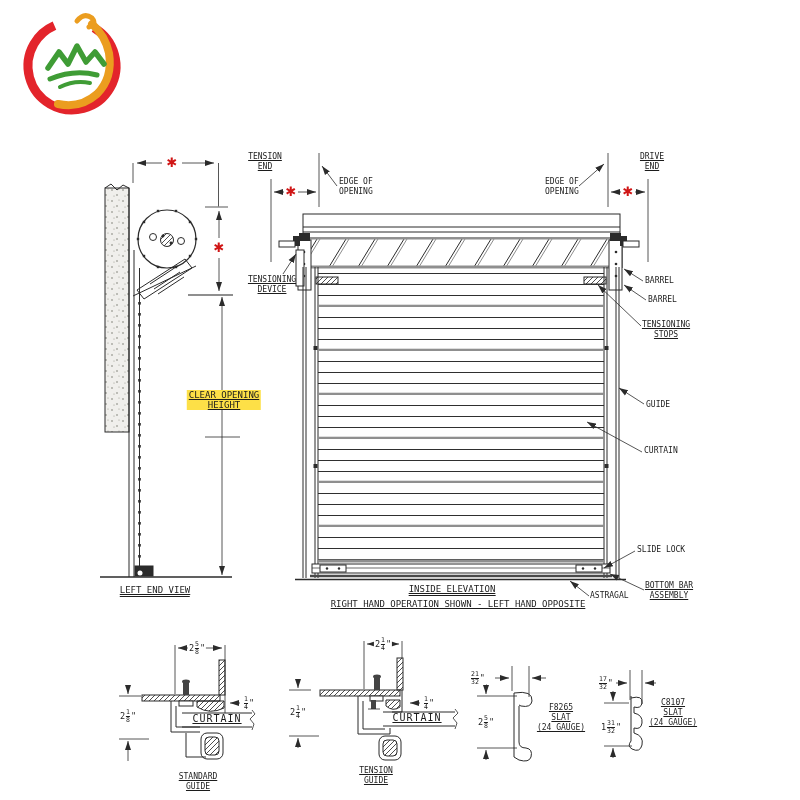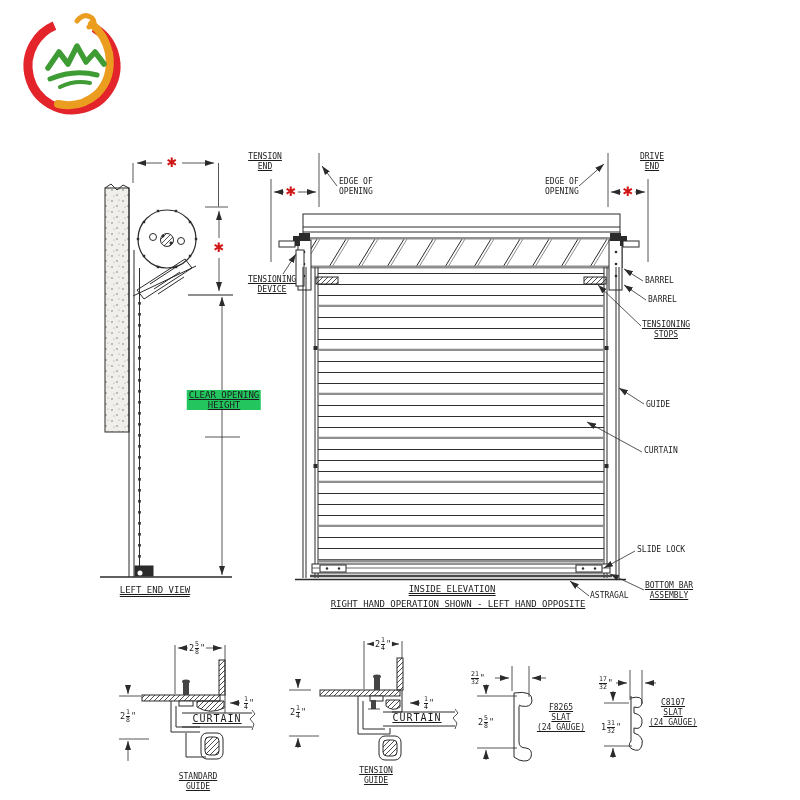--- a/index.html
+++ b/index.html
@@ -3,21 +3,21 @@
 <meta charset="utf-8">
 <style>
   html,body{margin:0;padding:0;background:#fff;}
   #page{position:relative;width:800px;height:800px;background:#fff;overflow:hidden;
         font-family:"DejaVu Sans Mono",monospace;color:#1a1a1a;}
   svg{position:absolute;left:0;top:0;}
   .lbl{position:absolute;font:8px "DejaVu Sans Mono",monospace;color:#1c1c1c;
        white-space:nowrap;line-height:10px;letter-spacing:0;text-align:right;}
   .lbl.big{font-size:9px;}
   .lbl.c{transform:translateX(-50%);text-align:center;text-decoration:underline;}
-  .lbl.wb{background:#22c55e;padding:0 2px;}
+  .lbl.wb{background:#fde047;padding:0 2px;}
   .lbl.u > div{border-bottom:1px solid #1c1c1c;padding-bottom:1px;}
   .ast{position:absolute;color:#d01616;font:13px "DejaVu Sans",sans-serif;
        transform:translate(-50%,-50%);background:#fff;padding:0 1px;line-height:12px;}
   .dim{position:absolute;display:flex;align-items:center;gap:1px;
        font:8.5px "DejaVu Sans Mono",monospace;color:#1c1c1c;background:#fff;padding:0 1px;white-space:nowrap;}
   .dim.cc{transform:translate(-50%,-50%);}
   .dim .fr{display:inline-flex;flex-direction:column;align-items:center;
            font-size:6.5px;line-height:6.5px;}
   .dim .fr i{font-style:normal;}
   .dim .fr .dn{border-top:1px solid #1c1c1c;}

